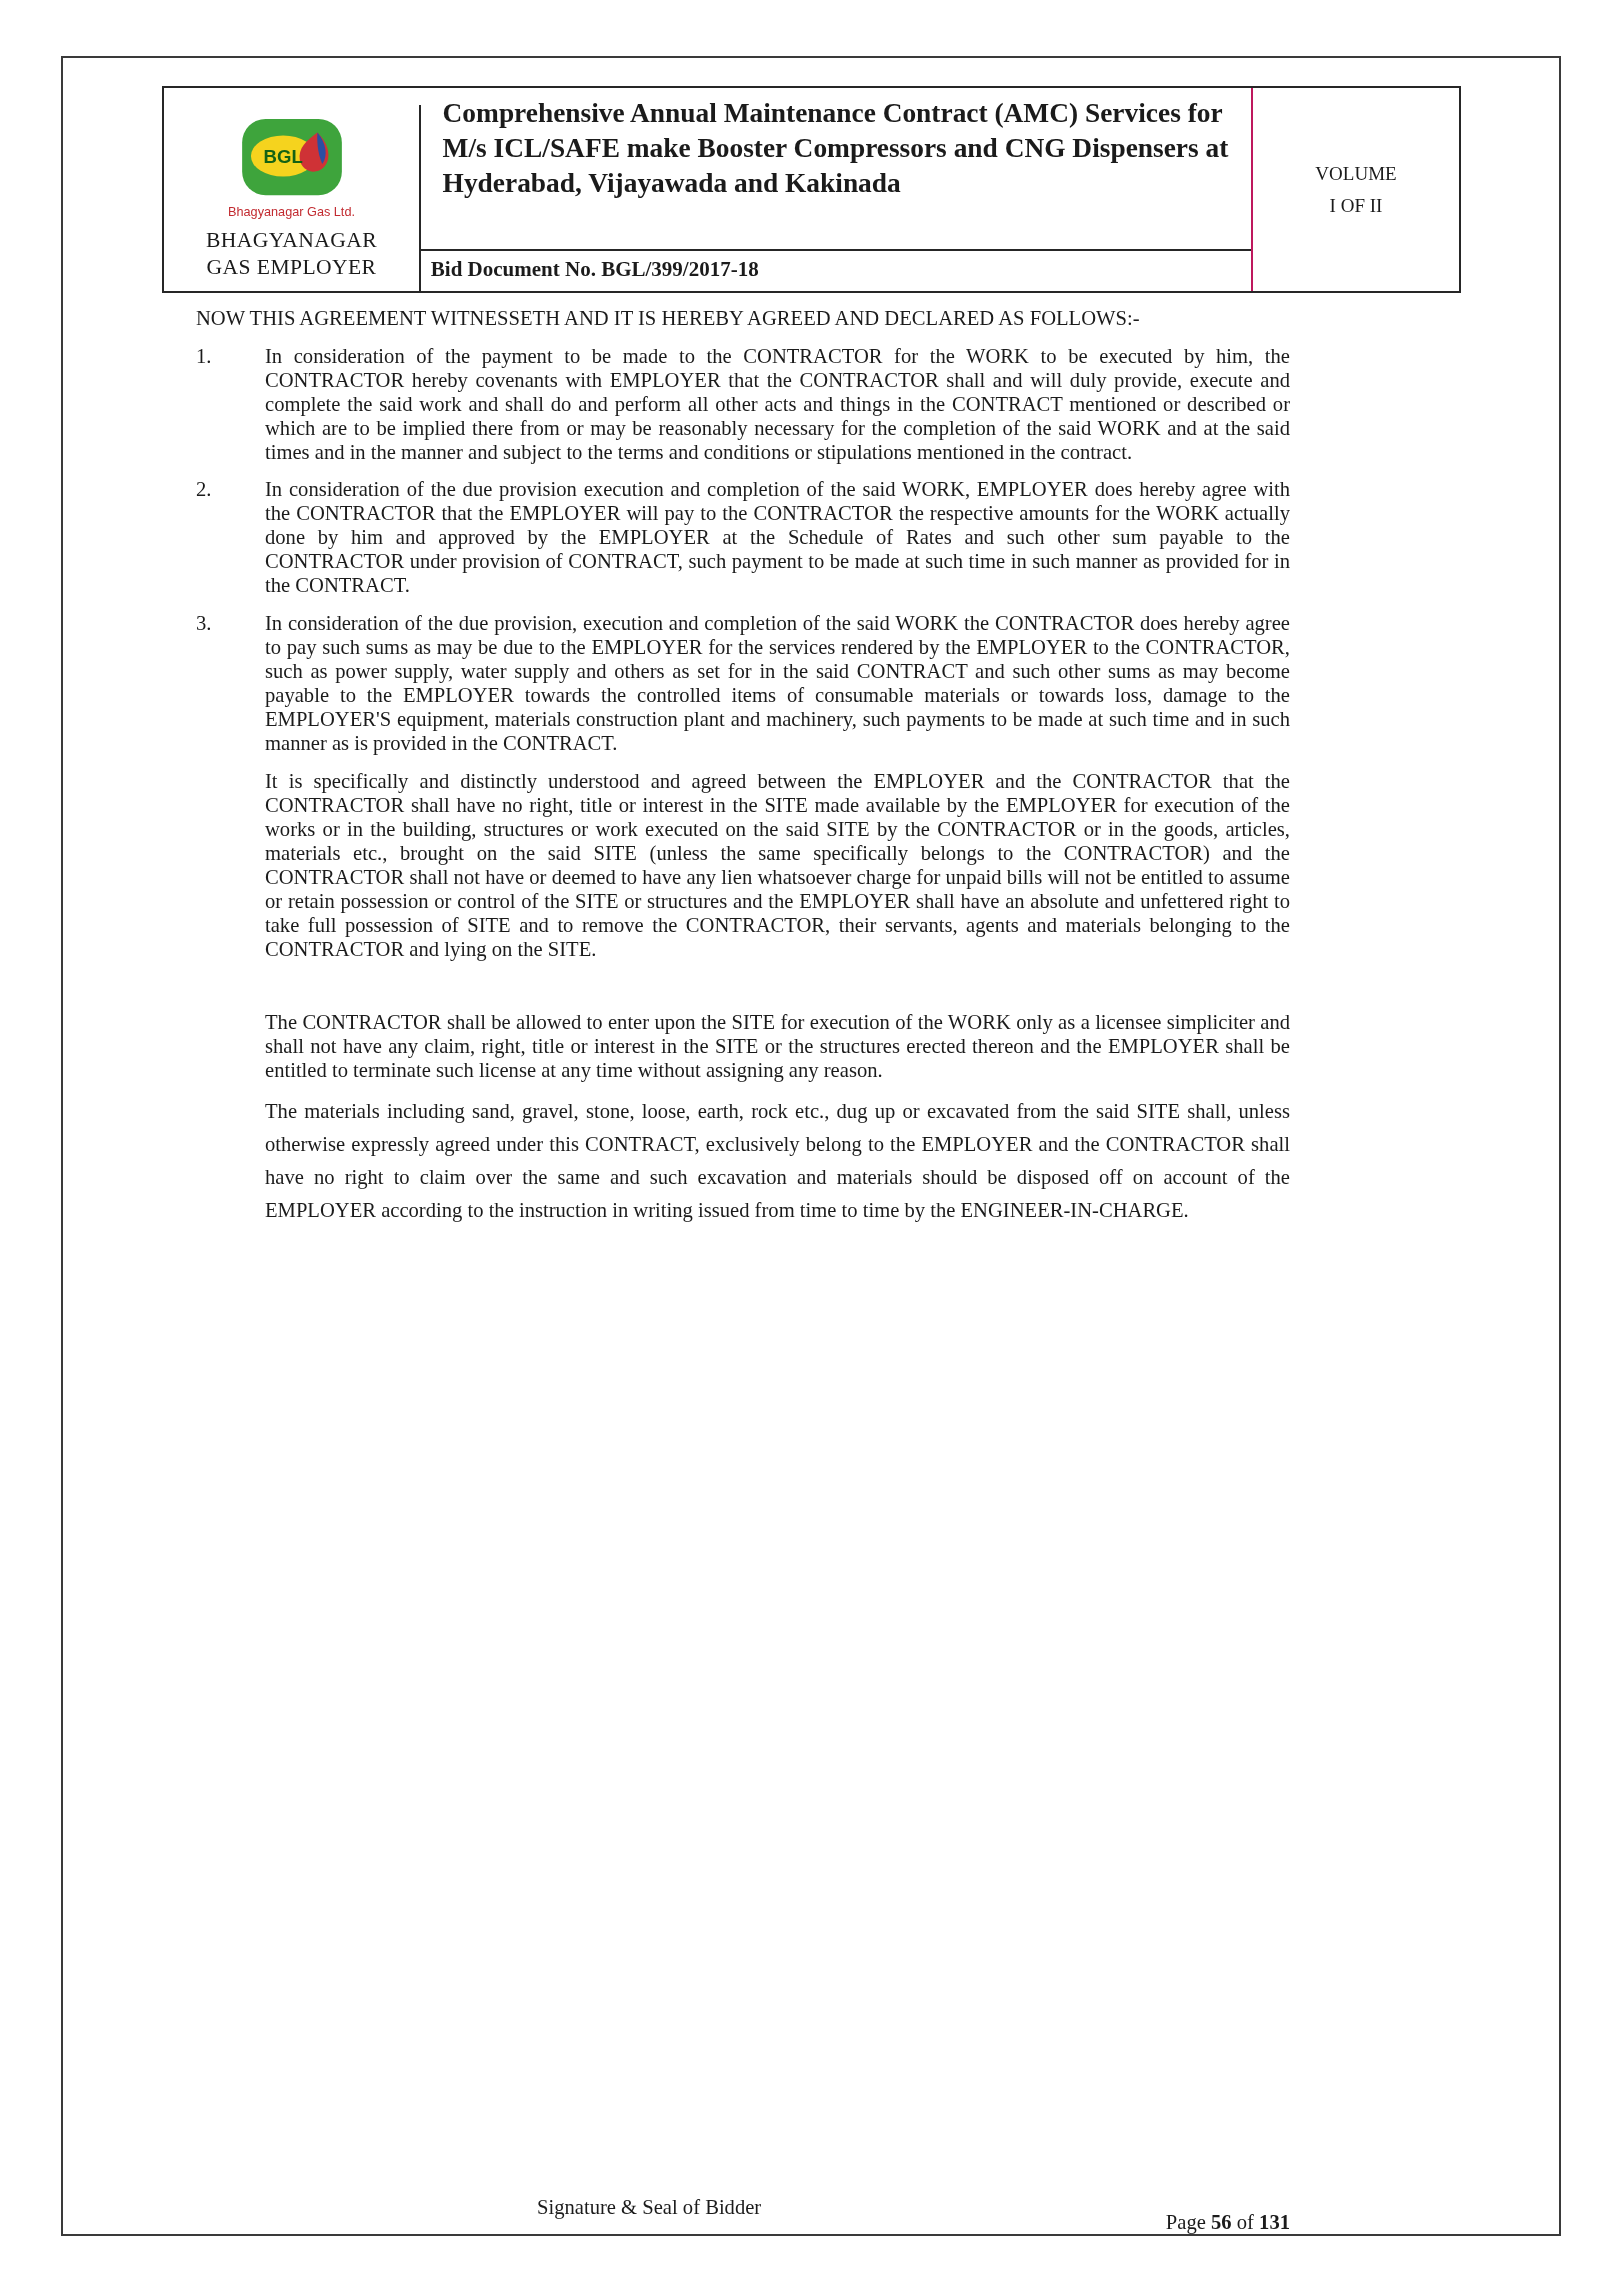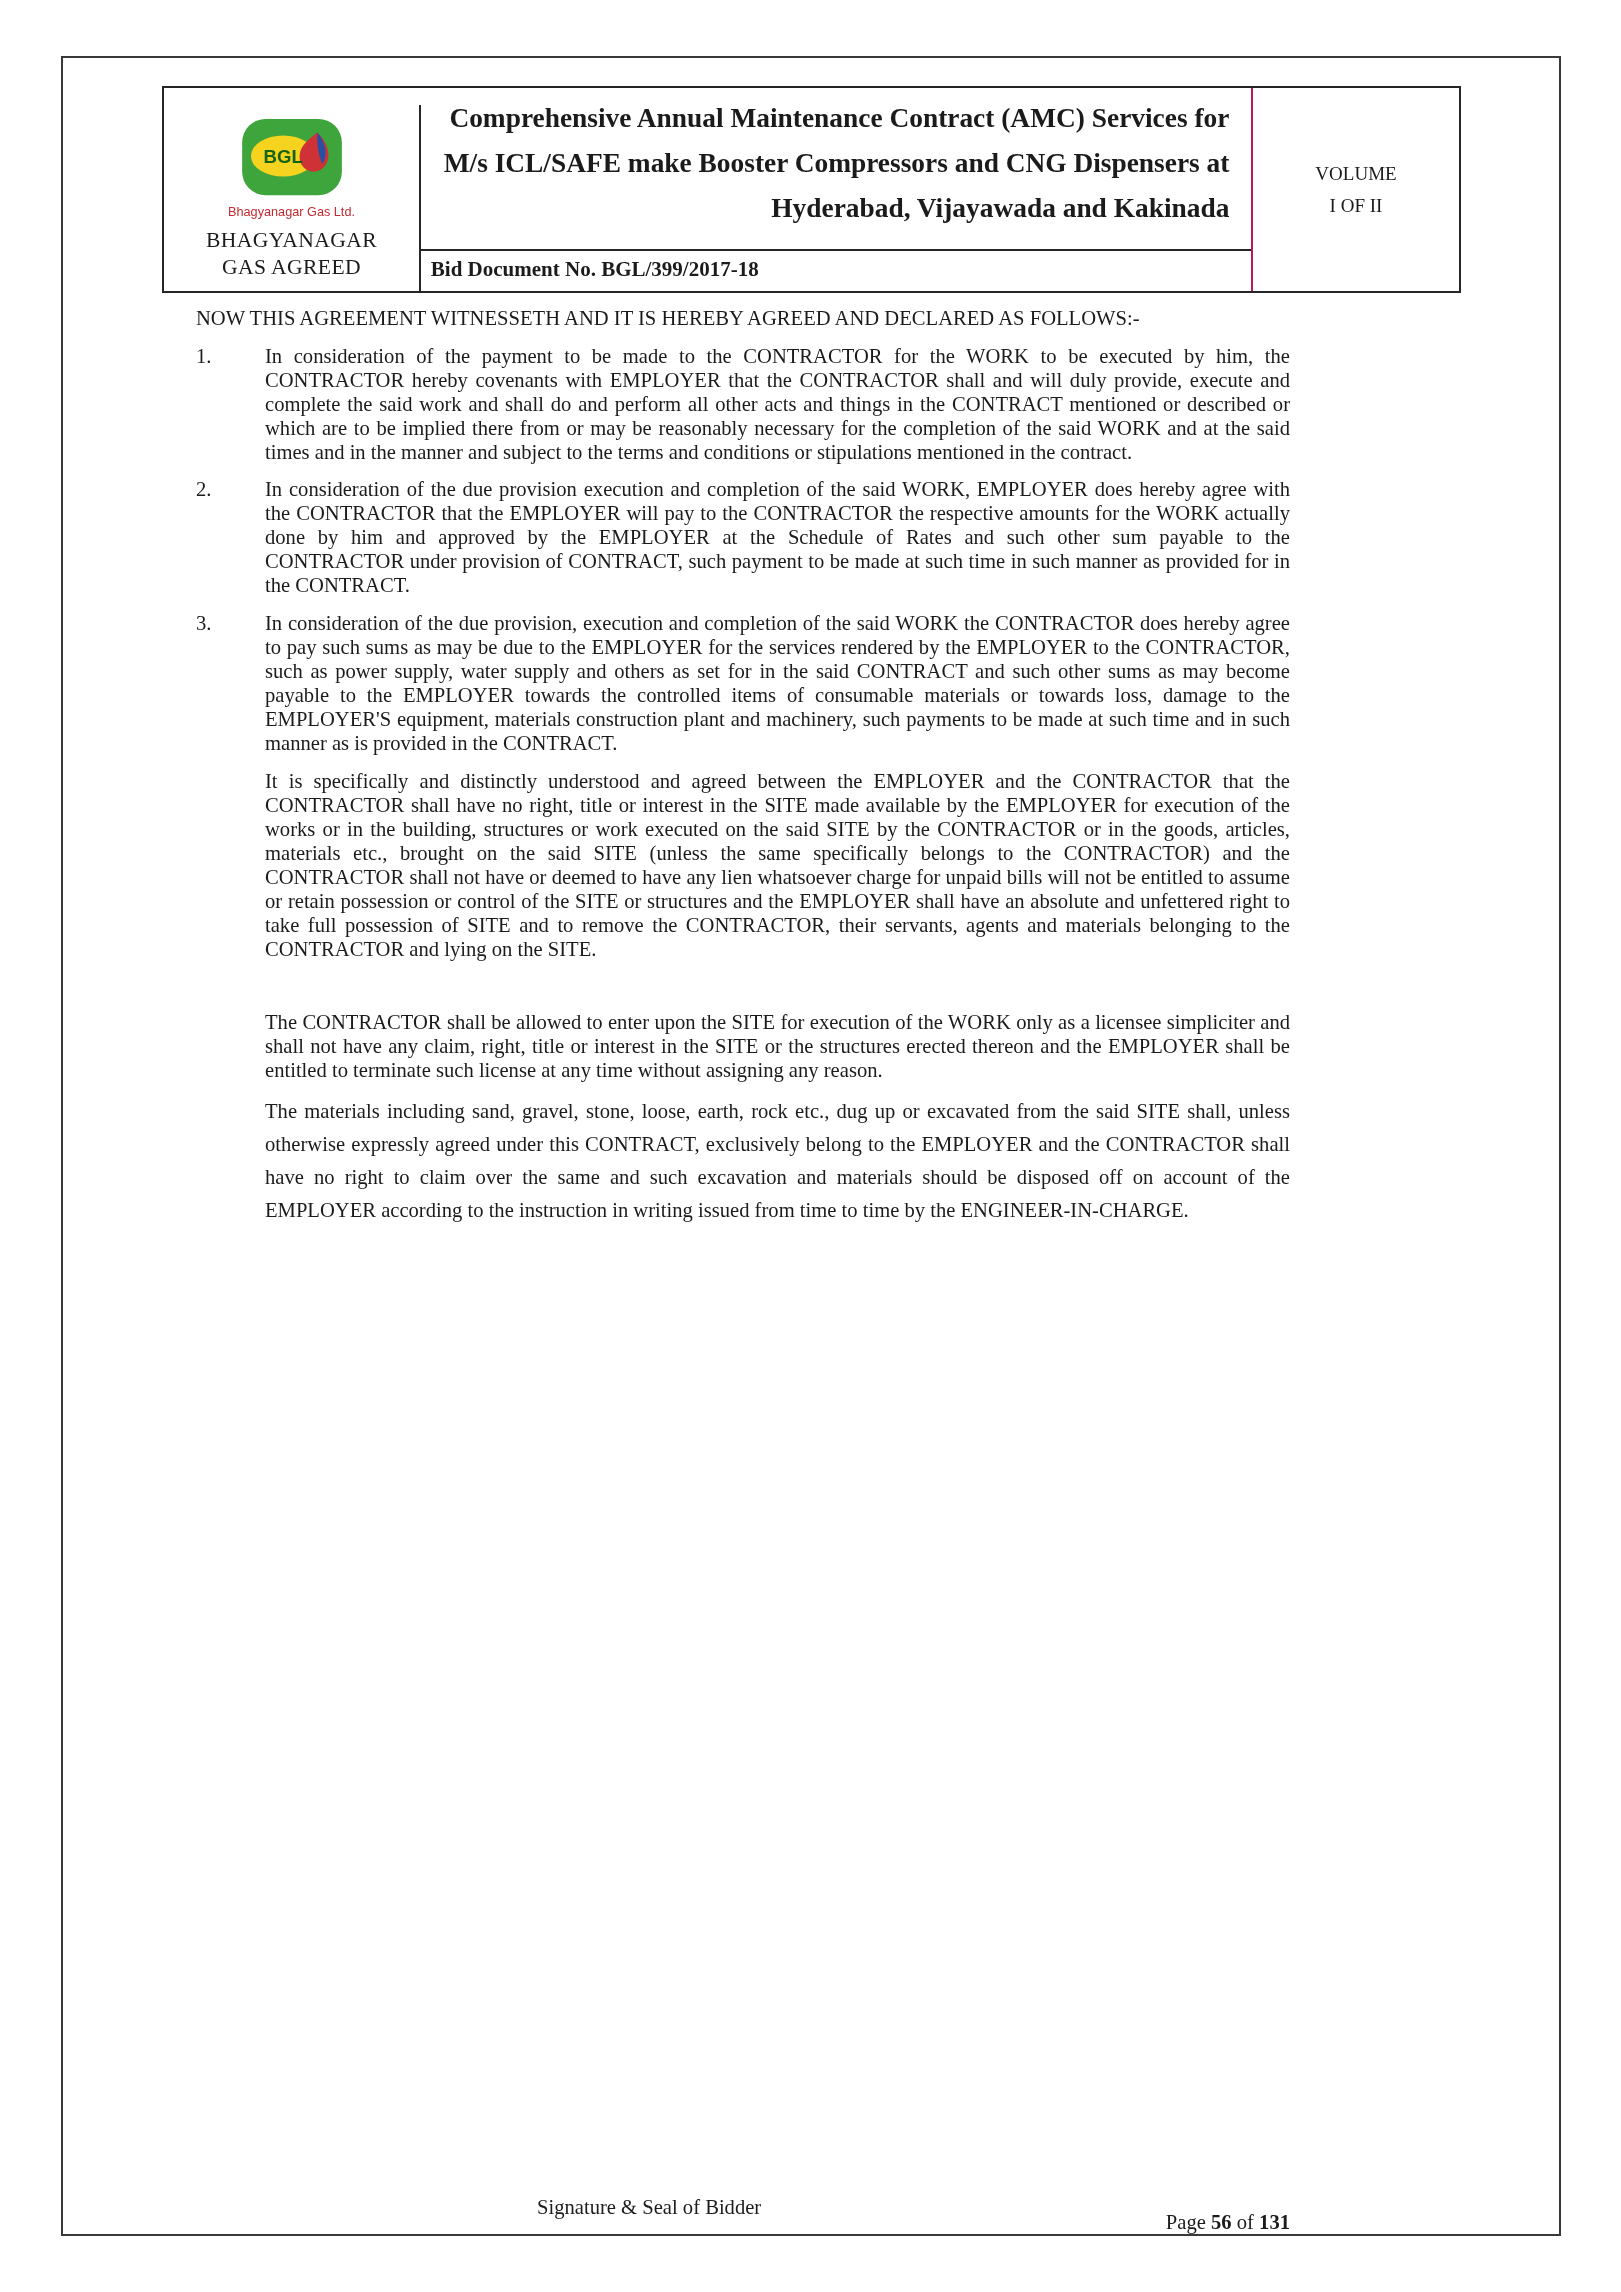--- a/index.html
+++ b/index.html
@@ -40,22 +40,22 @@
     font-size: 12.7px;
     color: #c22a30;
     margin: 2px 0 7.8px;
     font-family: "Liberation Sans", sans-serif;
   }
   .company-line { font-size: 21.6px; line-height: 27.4px; letter-spacing: 0.4px; }
   .title-cell { flex: 1 1 auto; display: flex; flex-direction: column; }
   .title-text {
     font-weight: bold;
     font-size: 27.4px;
-    line-height: 45px;
-    text-align: right;
+    line-height: 35px;
+    text-align: left;
     padding: 7.8px 21.6px 5.9px;
   }
   .bid-doc {
     margin-top: auto;
     border-top: 2px solid #262626;
     font-weight: bold;
     font-size: 21px;
     text-align: left;
     padding: 6.9px 9.8px 8.8px;
   }
@@ -102,21 +102,21 @@
     <div class="logo-cell">
       <svg width="116" height="88" viewBox="0 0 118 90" aria-hidden="true">
         <rect x="8" y="4" width="102" height="78" rx="24" fill="#3ea43c"></rect>
         <ellipse cx="50" cy="42" rx="33" ry="21" fill="#f5d31e"></ellipse>
         <path d="M85 18 C97 30 100 45 91 54 C82 62 69 57 67 46 C65 34 74 26 85 18 Z" fill="#cf3236"></path>
         <path d="M85 18 C94 29 96 42 90 50 C87 44 84 32 85 18 Z" fill="#2b4ea2"></path>
         <text x="50" y="49" text-anchor="middle" font-family="Liberation Sans, sans-serif" font-weight="bold" font-size="19" fill="#146214">BGL</text>
       </svg>
       <div class="logo-tagline">Bhagyanagar Gas Ltd.</div>
       <div class="company-line">BHAGYANAGAR</div>
-      <div class="company-line">GAS AGREED</div>
+      <div class="company-line">GAS EMPLOYER</div>
     </div>
 
     <div class="title-cell">
       <div class="title-text">Comprehensive Annual Maintenance Contract (AMC) Services for M/s ICL/SAFE make Booster Compressors and CNG Dispensers at Hyderabad, Vijayawada and Kakinada</div>
       <div class="bid-doc">Bid Document No. BGL/399/2017-18</div>
     </div>
 
     <div class="volume-cell">
       <div>VOLUME</div>
       <div>I OF II</div>

